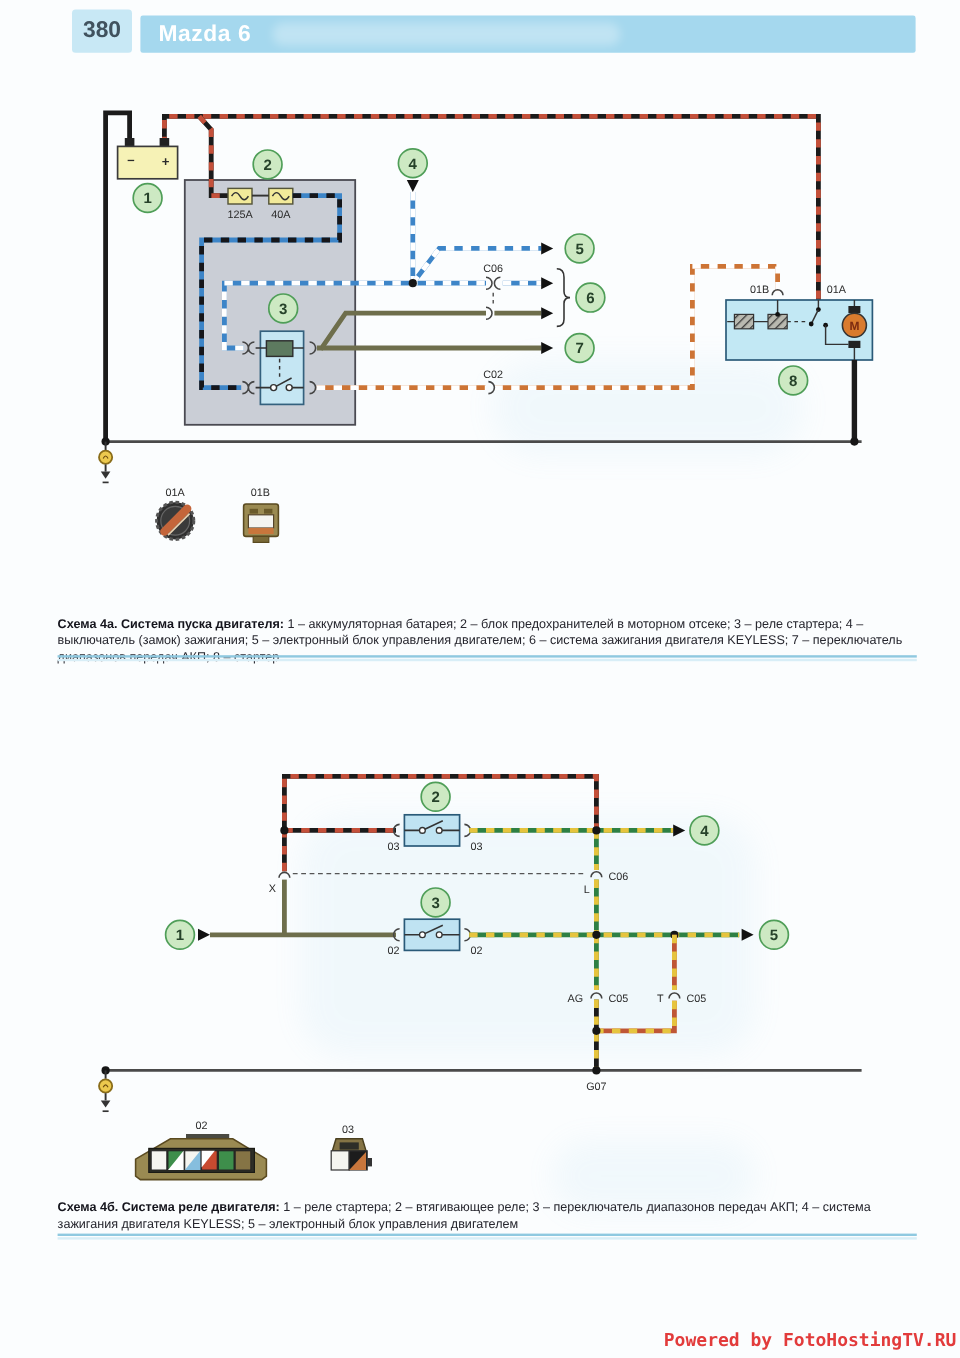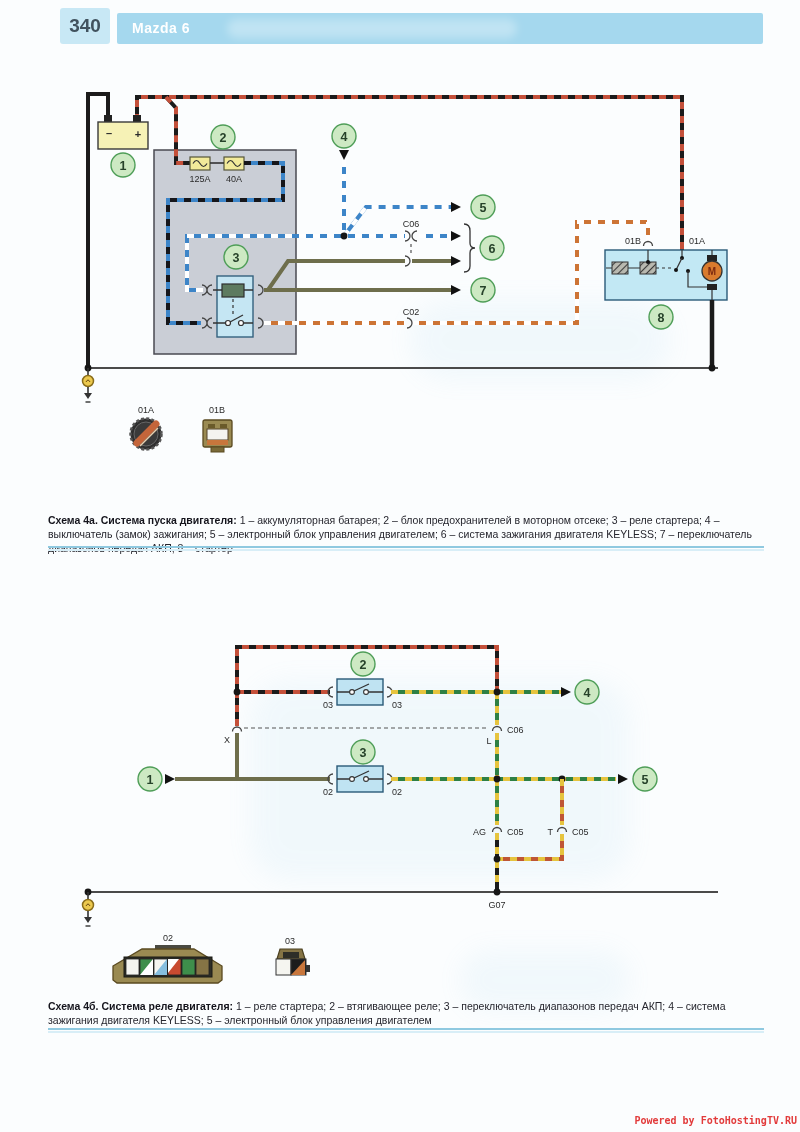--- a/index.html
+++ b/index.html
@@ -2,51 +2,51 @@
 <html><head>
 <meta charset="utf-8">
 <style>
   html,body{margin:0;padding:0;background:#e8e8e8;}
   .page{position:relative;width:800px;height:1132px;background:#fbfdfe;overflow:hidden;
         font-family:"Liberation Sans","DejaVu Sans",sans-serif;}
   
   .pagenum{position:absolute;left:60px;top:8px;width:50px;height:36px;background:#c8e8f5;
            border-radius:3px;text-align:center;line-height:36px;font-size:19px;font-weight:bold;color:#41525e;}
   .titleband{position:absolute;left:117px;top:13px;width:646px;height:31px;background:#a5d8ee;border-radius:2px;}
-  .titleband .title{position:absolute;left:15px;top:0;line-height:31px;font-size:14px;font-weight:bold;
+  .titleband .title{position:absolute;left:15px;top:0;line-height:31px;font-size:19px;font-weight:bold;
            color:#ffffff;letter-spacing:.5px;}
   .wm{position:absolute;left:110px;top:6px;width:290px;height:19px;background:rgba(255,255,255,.30);
       border-radius:10px;filter:blur(4px);}
   
   .cloud{position:absolute;background:#8ec9e8;opacity:.09;filter:blur(12px);border-radius:40px;}
   
   .caption{position:absolute;left:48px;width:716px;font-size:10.5px;line-height:1.32;color:#26262e;}
   .caption .cap-b{font-weight:bold;color:#14141c;}
   .divider{position:absolute;left:48px;width:716px;height:2px;background:#8fc9e0;
            box-shadow:0 3px 0 #d8eef7;}
   .credit{position:absolute;right:3px;bottom:6px;font-family:"DejaVu Sans Mono","Liberation Mono",monospace;
-          font-size:10px;font-weight:bold;color:#e23b3b;}
+          font-size:15px;font-weight:bold;color:#e23b3b;}
   
   svg{position:absolute;left:0;top:0;}
   svg text{font-family:"Liberation Sans","DejaVu Sans",sans-serif;fill:#2b2b2b;}
   .lbl{font-size:9px;}
   .callout-num{font-size:12.5px;font-weight:bold;fill:#26422a;}
   .batt-sign{font-size:11px;font-weight:bold;}
   .motor-m{font-size:10px;font-weight:bold;fill:#7c2a10;}
 </style>
 </head>
 <body>
 
 <div class="page">
 
   <div class="cloud" style="left:410px;top:300px;width:260px;height:80px;"></div>
   <div class="cloud" style="left:250px;top:680px;width:380px;height:200px;"></div>
   <div class="cloud" style="left:460px;top:950px;width:170px;height:60px;"></div>
 
-  <div class="pagenum">340</div>
+  <div class="pagenum">380</div>
   <div class="titleband">
     <span class="title">Mazda 6</span>
     <span class="wm"></span>
   </div>
 
   <svg width="800" height="1132" viewBox="0 0 800 1132">
     <defs>
       <pattern id="hatch" width="5" height="5" patternTransform="rotate(45)" patternUnits="userSpaceOnUse">
         <rect width="5" height="5" fill="#b9b9b0"></rect>
         <line x1="0" y1="0" x2="0" y2="5" stroke="#3a3a3a" stroke-width="2.2"></line>

